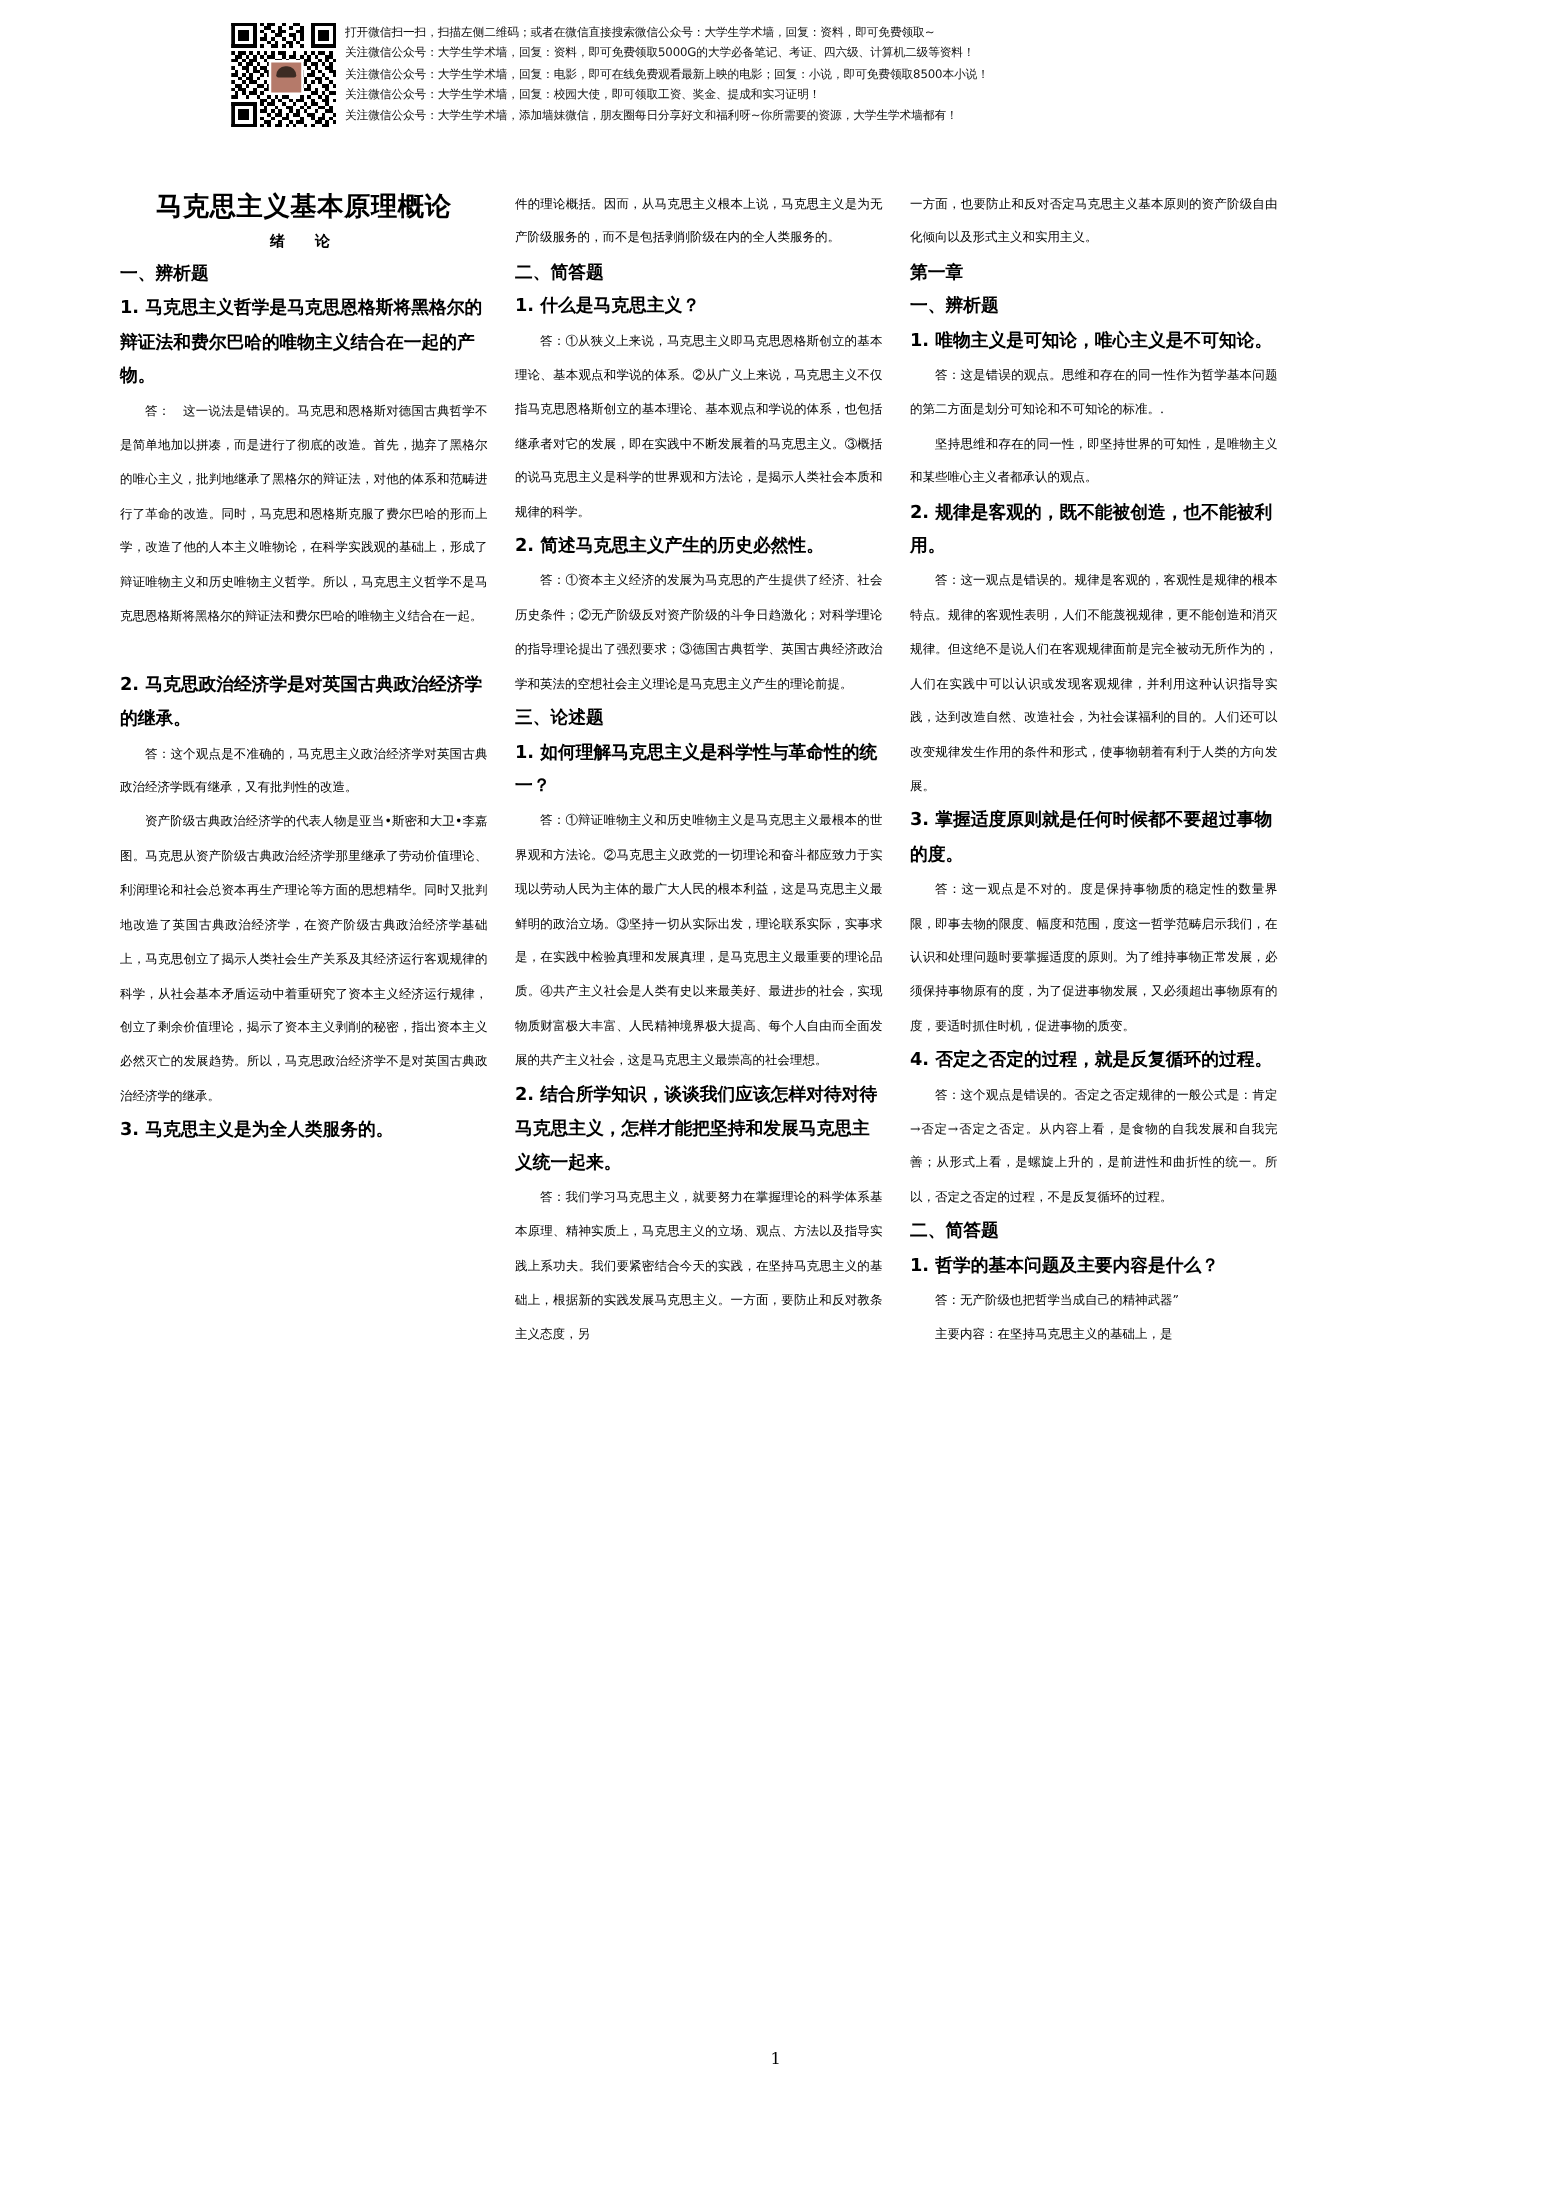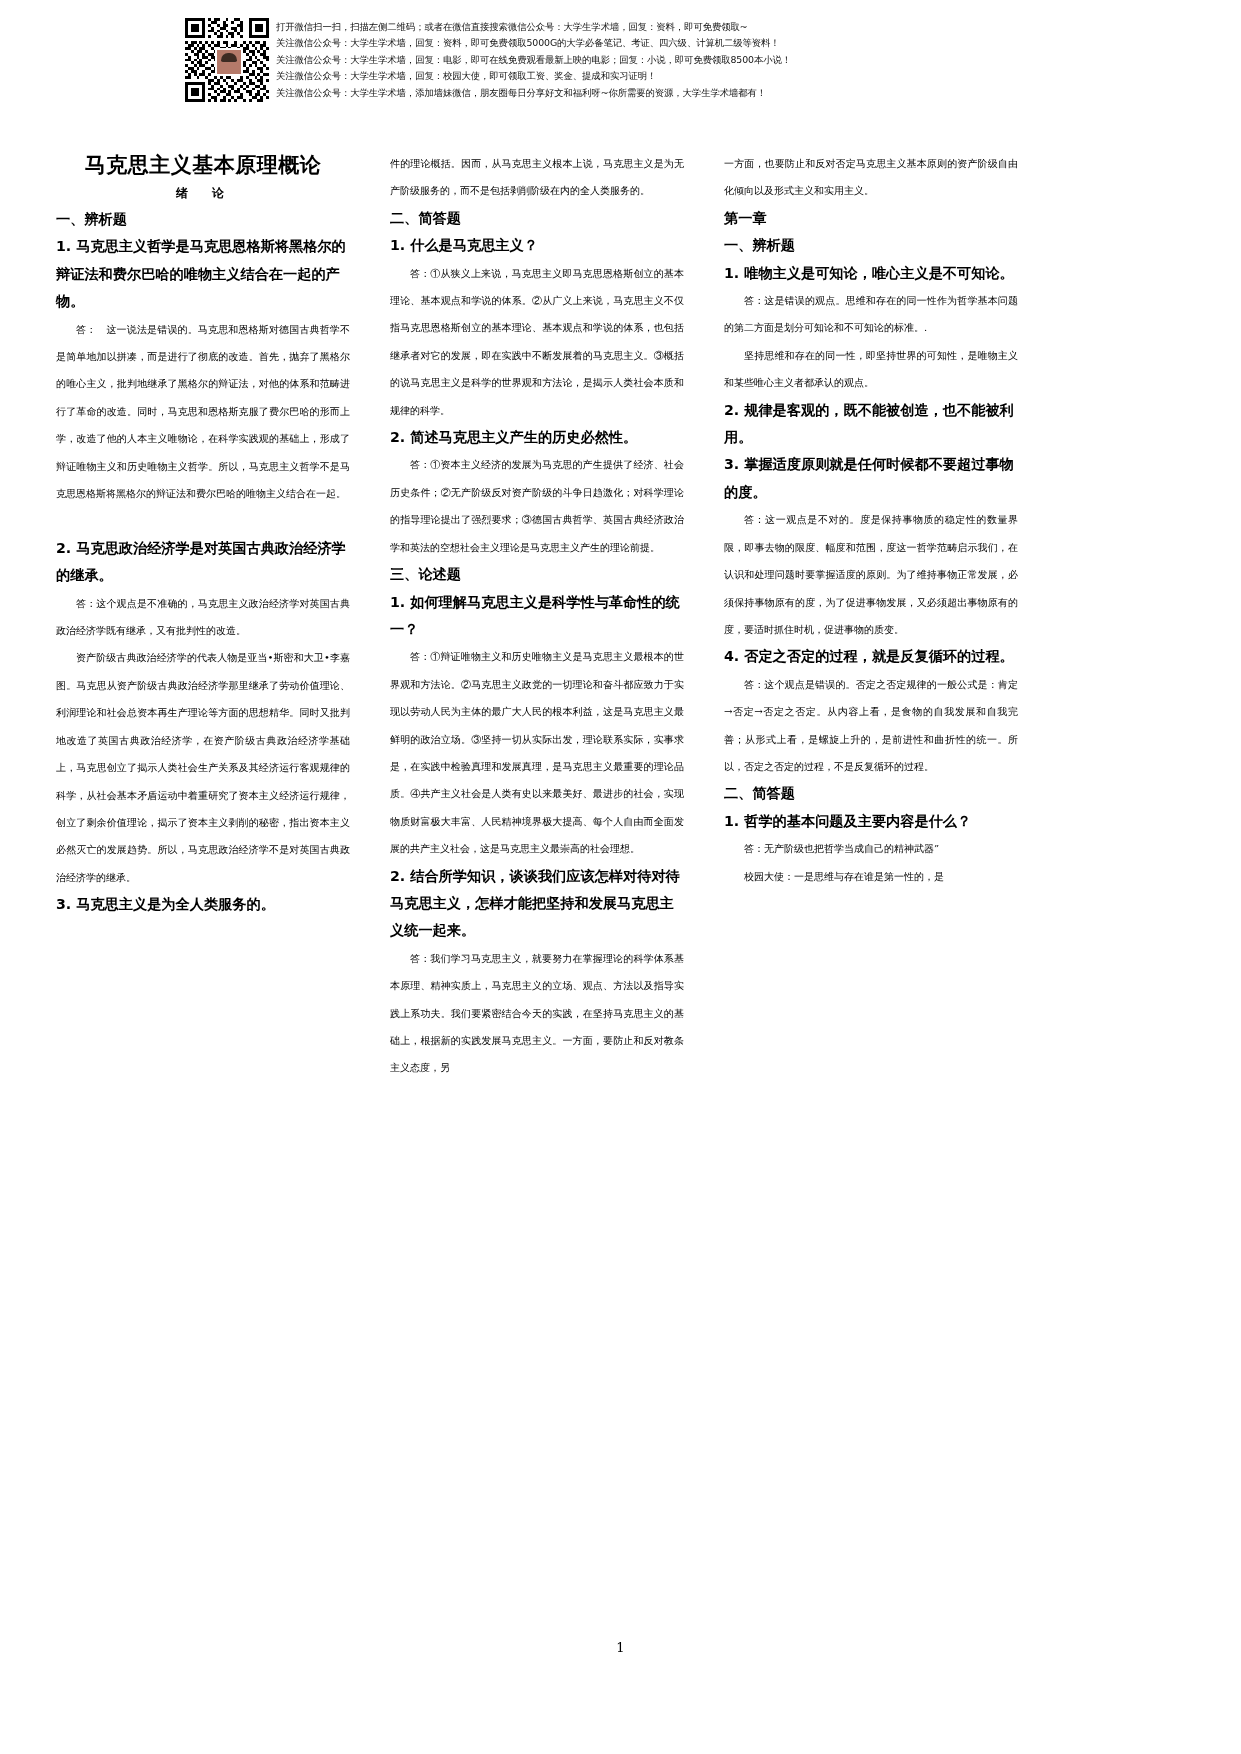--- a/index.html
+++ b/index.html
@@ -72,23 +72,23 @@
 
   
   .page {
     position: absolute;
     left: 0;
     top: 150px;
     width: 1241px;
   }
   .columns {
     display: flex;
-    padding: 0 56px;
+    padding: 0 96px;
     box-sizing: border-box;
-    gap: 40px;
+    gap: 22px;
   }
   .col {
     width: 294px;
     flex: 0 0 294px;
   }
 
   .doc-title {
     font-family: "DejaVu Sans", "Liberation Sans", sans-serif;
     font-weight: bold;
     font-size: 21px;
@@ -430,26 +430,27 @@
     </div>
 
     <div class="col">
       <p class="para">一方面，也要防止和反对否定马克思主义基本原则的资产阶级自由化倾向以及形式主义和实用主义。</p>
       <p class="head">第一章</p>
       <p class="head">一、辨析题</p>
       <p class="head">1. 唯物主义是可知论，唯心主义是不可知论。</p>
       <p class="para indent">答：这是错误的观点。思维和存在的同一性作为哲学基本问题的第二方面是划分可知论和不可知论的标准。.</p>
       <p class="para indent">坚持思维和存在的同一性，即坚持世界的可知性，是唯物主义和某些唯心主义者都承认的观点。</p>
       <p class="head">2. 规律是客观的，既不能被创造，也不能被利用。</p>
+      <p class="para indent">答：这一观点是错误的。规律是客观的，客观性是规律的根本特点。规律的客观性表明，人们不能蔑视规律，更不能创造和消灭规律。但这绝不是说人们在客观规律面前是完全被动无所作为的，人们在实践中可以认识或发现客观规律，并利用这种认识指导实践，达到改造自然、改造社会，为社会谋福利的目的。人们还可以改变规律发生作用的条件和形式，使事物朝着有利于人类的方向发展。</p>
       <p class="head">3. 掌握适度原则就是任何时候都不要超过事物的度。</p>
       <p class="para indent">答：这一观点是不对的。度是保持事物质的稳定性的数量界限，即事去物的限度、幅度和范围，度这一哲学范畴启示我们，在认识和处理问题时要掌握适度的原则。为了维持事物正常发展，必须保持事物原有的度，为了促进事物发展，又必须超出事物原有的度，要适时抓住时机，促进事物的质变。</p>
       <p class="head">4. 否定之否定的过程，就是反复循环的过程。</p>
       <p class="para indent">答：这个观点是错误的。否定之否定规律的一般公式是：肯定→否定→否定之否定。从内容上看，是食物的自我发展和自我完善；从形式上看，是螺旋上升的，是前进性和曲折性的统一。所以，否定之否定的过程，不是反复循环的过程。</p>
       <p class="head">二、简答题</p>
       <p class="head">1. 哲学的基本问题及主要内容是什么？</p>
       <p class="para indent">答：无产阶级也把哲学当成自己的精神武器”</p>
-      <p class="para indent">校园大使：一是思维与存在谁是第一性的，是</p>
+      <p class="para indent">主要内容：在坚持马克思主义的基础上，是</p>
     </div>
 
   </div>
 </div>
 
 <div class="page-number">1</div>
 
 </body></html>

